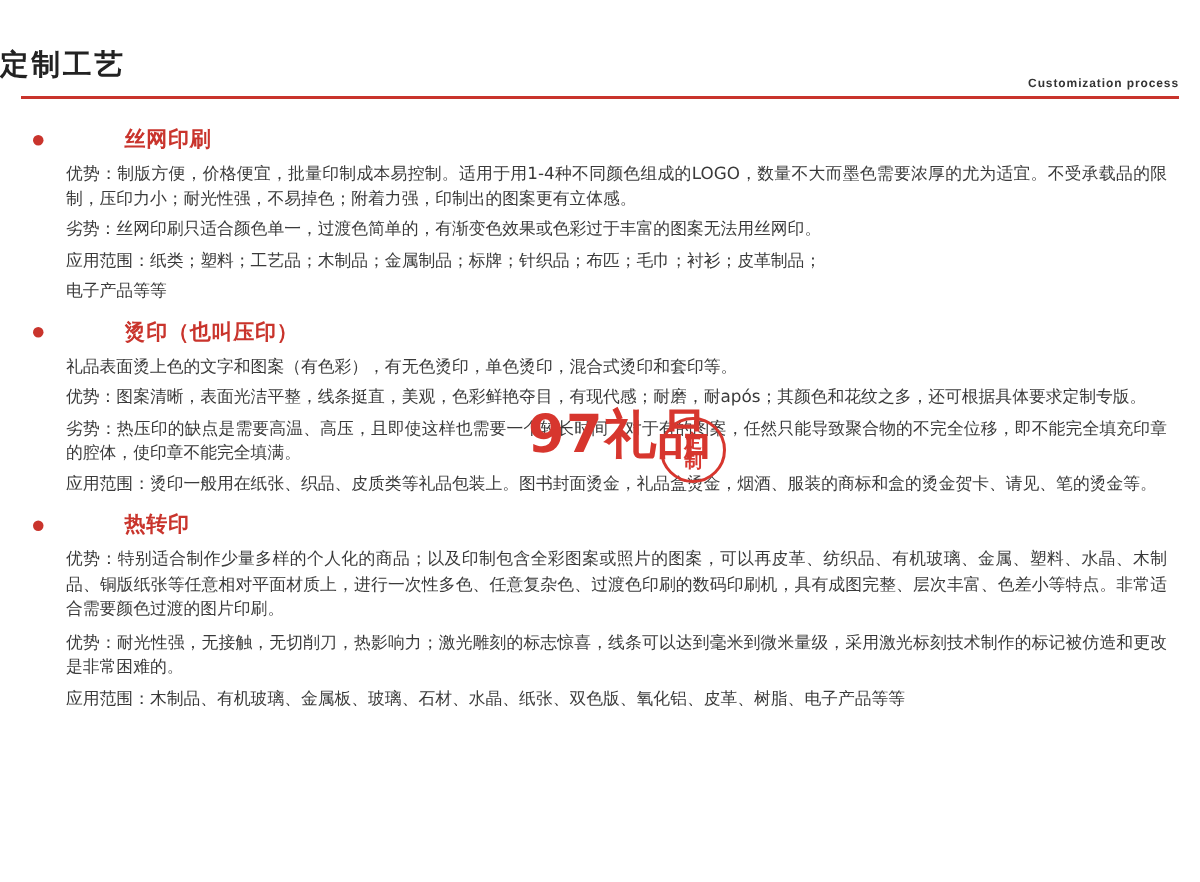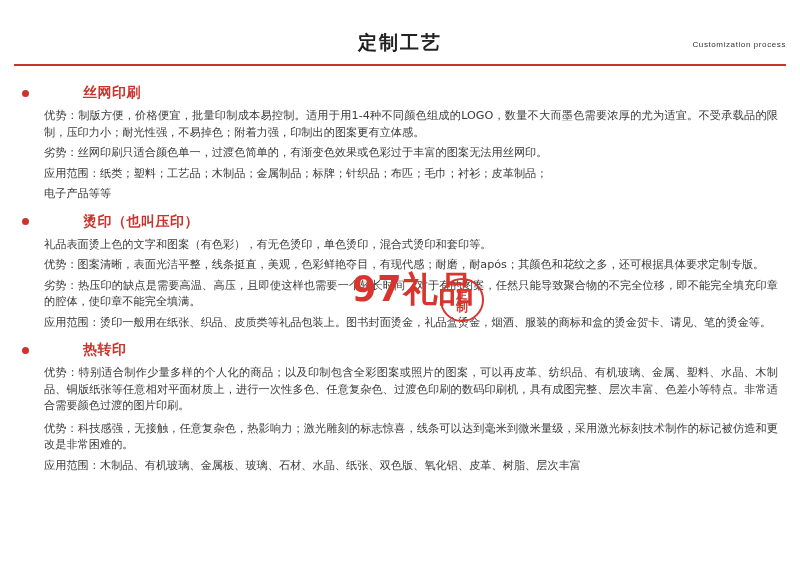--- a/index.html
+++ b/index.html
@@ -22,32 +22,32 @@
   
   .header {
     position: relative;
     height: 66px;
   }
   .header-title {
     position: absolute;
     top: 30px;
     left: 0;
     width: 800px;
-    text-align: center;
+    text-align: left;
     font-size: 19px;
     font-weight: bold;
     color: #222222;
     letter-spacing: 2px;
   }
   .header-sub {
     position: absolute;
-    top: 40px;
+    top: 51px;
     right: 14px;
     font-size: 8px;
-    font-weight: normal;
+    font-weight: bold;
     color: #333333;
     letter-spacing: 0.6px;
     font-family: "Liberation Sans", sans-serif;
   }
   .header-rule {
     position: absolute;
     left: 14px;
     right: 14px;
     top: 64px;
     border-top: 2px solid #c9342c;
@@ -163,22 +163,22 @@
 
     <div class="section">
       <div class="sec-head">
         <span class="bullet"></span>
         <span class="sec-title">热转印</span>
       </div>
       <p class="para">优势：特别适合制作少量多样的个人化的商品；以及印制包含全彩图案或照片的图案，可以再皮革、纺织品、有机玻璃、金属、塑料、水晶、木制品、铜版纸张等任意相对平面材质上，进行一次性多色、任意复杂色、过渡色印刷的数码印刷机，具有成图完整、层次丰富、色差小等特点。非常适合需要颜色过渡的图片印刷。</p>
     </div>
 
     <div class="section">
-      <p class="para">优势：科技感强，无接触，任意复杂色，热影响力；激光雕刻的标志惊喜，线条可以达到毫米到微米量级，采用激光标刻技术制作的标记被仿造和更改是非常困难的。</p>
-      <p class="para">应用范围：木制品、有机玻璃、金属板、玻璃、石材、水晶、纸张、双色版、氧化铝、皮革、树脂、层次丰富</p>
+      <p class="para">优势：耐光性强，无接触，无切削刀，热影响力；激光雕刻的标志惊喜，线条可以达到毫米到微米量级，采用激光标刻技术制作的标记被仿造和更改是非常困难的。</p>
+      <p class="para">应用范围：木制品、有机玻璃、金属板、玻璃、石材、水晶、纸张、双色版、氧化铝、皮革、树脂、电子产品等等</p>
     </div>
 
   </div>
 
   <div class="watermark">
     <div class="wm-text">97礼品</div>
     <div class="wm-seal">
       <div>定</div>
       <div>制</div>
     </div>

